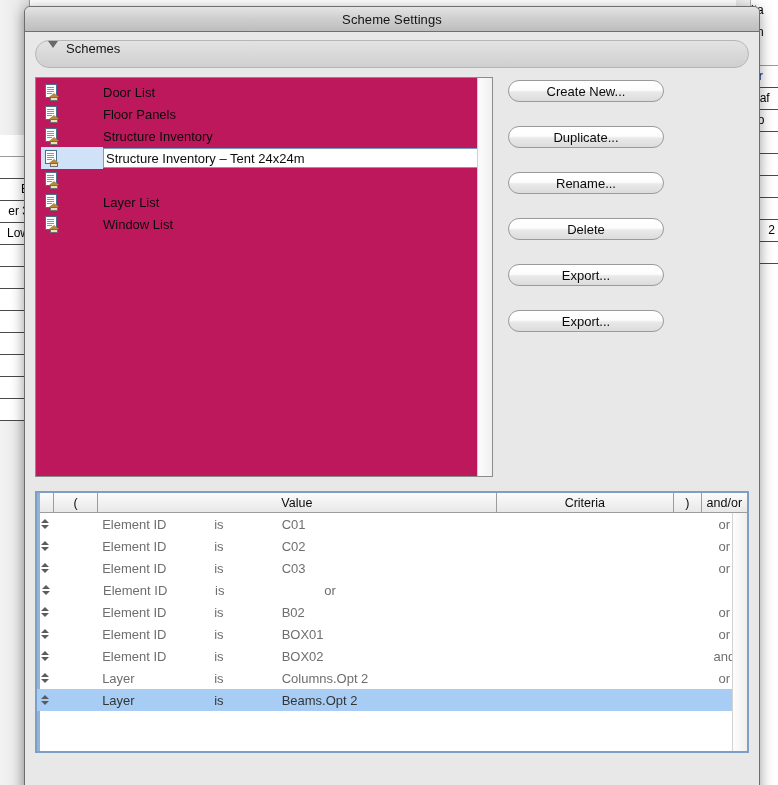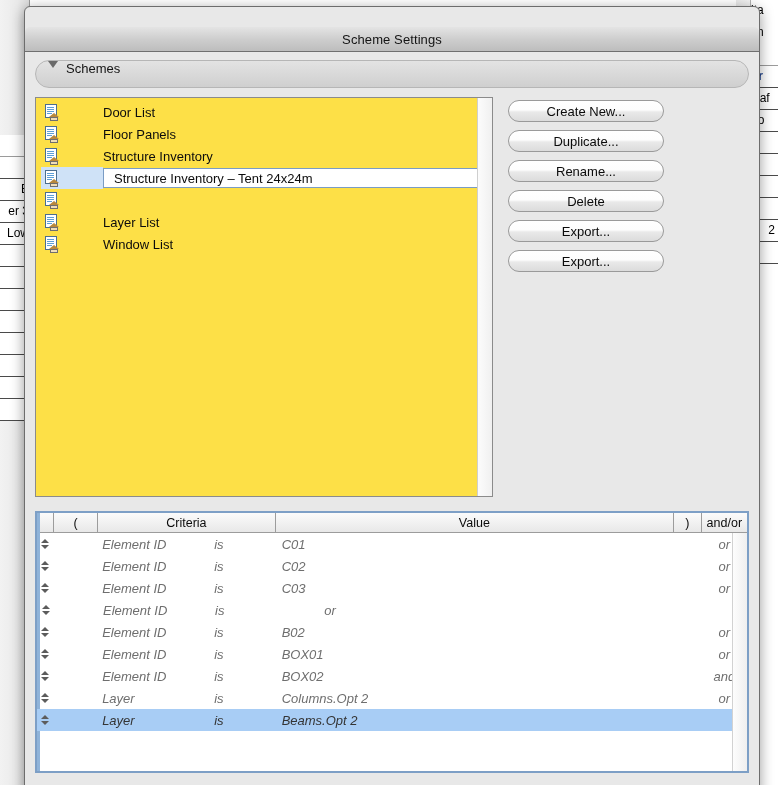--- a/index.html
+++ b/index.html
@@ -101,21 +101,20 @@
   }
 
   #titlebar {
     height: 25px;
     background: linear-gradient(to bottom,#e4e4e4 0%,#cecece 50%,#bdbdbd 100%);
     border-bottom: 1px solid #6f6f6f;
     border-radius: 5px 5px 0 0;
     display: flex;
     align-items: center;
     justify-content: center;
-    margin-top: 20px;
   }
   #titlebar .title {
     font-size: 13px;
     color: #141414;
     letter-spacing: 0.1px;
   }
 
   .dialog-body {
     padding: 8px 10px 0 10px;
     height: calc(100% - 25px);
@@ -146,21 +145,21 @@
 
   
   .schemes-area {
     display: flex;
     gap: 15px;
   }
 
   .list-box {
     width: 458px;
     height: 400px;
-    background: #fde047;
+    background: #be185d;
     border: 1px solid #8b8b8b;
     position: relative;
     overflow: hidden;
   }
   .list-scroll-track {
     position: absolute;
     right: 0; top: 0;
     width: 15px; height: 100%;
     background: linear-gradient(to right,#fcfcfc,#f0f0f0);
     border-left: 1px solid #cfcfcf;
@@ -187,21 +186,21 @@
   .scheme-row .name {
     font-size: 13px;
     color: #0c0c0c;
     white-space: nowrap;
   }
   .scheme-row.selected .name-edit {
     border: 1px solid #7a9cc4;
     background: #ffffff;
     height: 20px;
     line-height: 18px;
-    padding: 0 10px;
+    padding: 0 2px;
     flex: 1;
     margin-right: 2px;
     outline: none;
     font-family: "Liberation Sans", sans-serif;
     font-size: 13px;
     color: #0c0c0c;
   }
 
   
   .doc-icon { width: 16px; height: 17px; position: relative; }
@@ -240,21 +239,21 @@
     left: 1px; top: 4px;
     width: 8px; height: 4px;
     background: #f0ddb8;
     border: 1px solid #6e6e6e;
   }
 
   
   .btn-col {
     display: flex;
     flex-direction: column;
-    gap: 8px;
+    gap: 24px;
     padding-top: 3px;
   }
   .pill-btn {
     width: 156px;
     height: 22px;
     border-radius: 11px;
     border: 1px solid #9a9a9a;
     background: linear-gradient(to bottom,#ffffff 0%,#fdfdfd 45%,#e9e9e9 55%,#dcdcdc 100%);
     font-family: "Liberation Sans", sans-serif;
     font-size: 13px;
@@ -298,21 +297,20 @@
   .c-paren2 { width: 28px; }
   .c-andor  { width: 46px; border-right: none !important; }
 
   .ct-body { position: relative; }
   .ct-row {
     display: flex;
     height: 22px;
     align-items: center;
     color: #6e6e6e;
     font-size: 13px;
-    font-style: italic;
   }
   .ct-row.selected {
     background: #a8cdf5;
     color: #343434;
   }
   .ct-row .td {
     height: 22px;
     display: flex;
     align-items: center;
     overflow: hidden;
@@ -552,22 +550,22 @@
     </div>
 
     <div class="criteria-wrap">
 
       <div class="criteria-table">
         <div class="ct-left-edge"></div>
 
         <div class="ct-header">
           <div class="th c-handle"></div>
           <div class="th c-paren">(</div>
+          <div class="th c-val">Value</div>
           <div class="th c-crit">Criteria</div>
-          <div class="th c-val">Value</div>
           <div class="th c-paren2">)</div>
           <div class="th c-andor">and/or</div>
         </div>
 
         <div class="ct-body">
 
           <div class="ct-row">
             <div class="td c-handle">
                 <span class="stepper">
                   <span class="up"></span>

